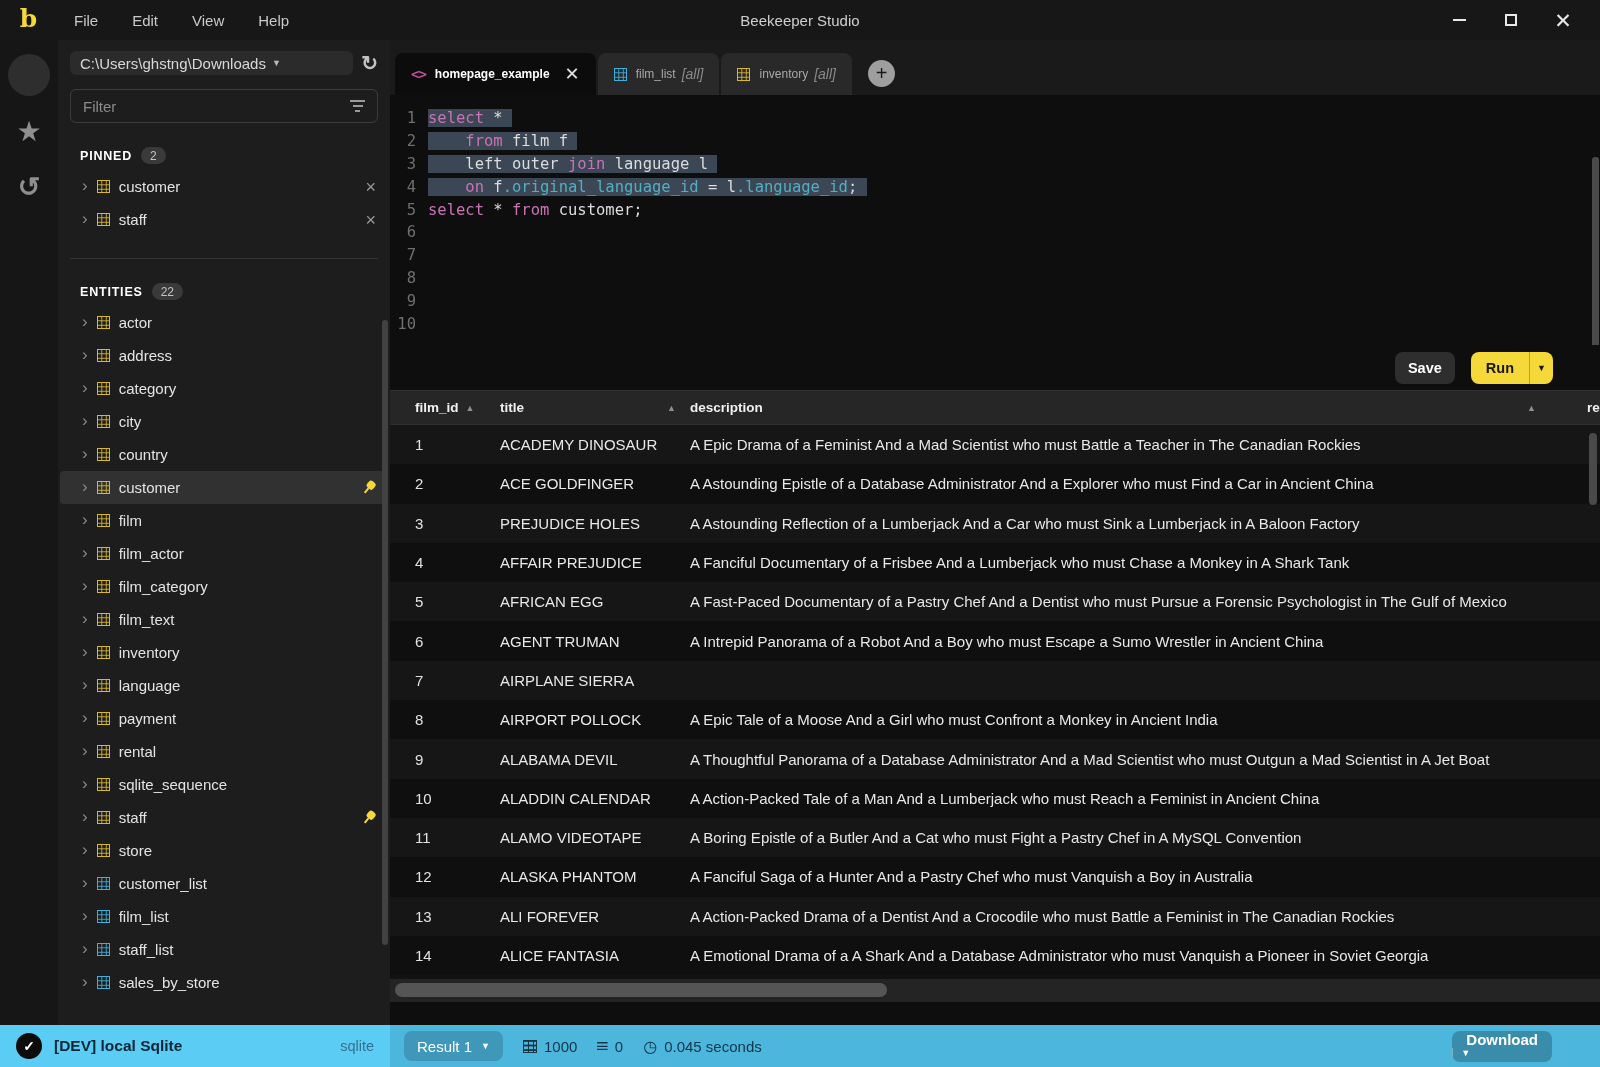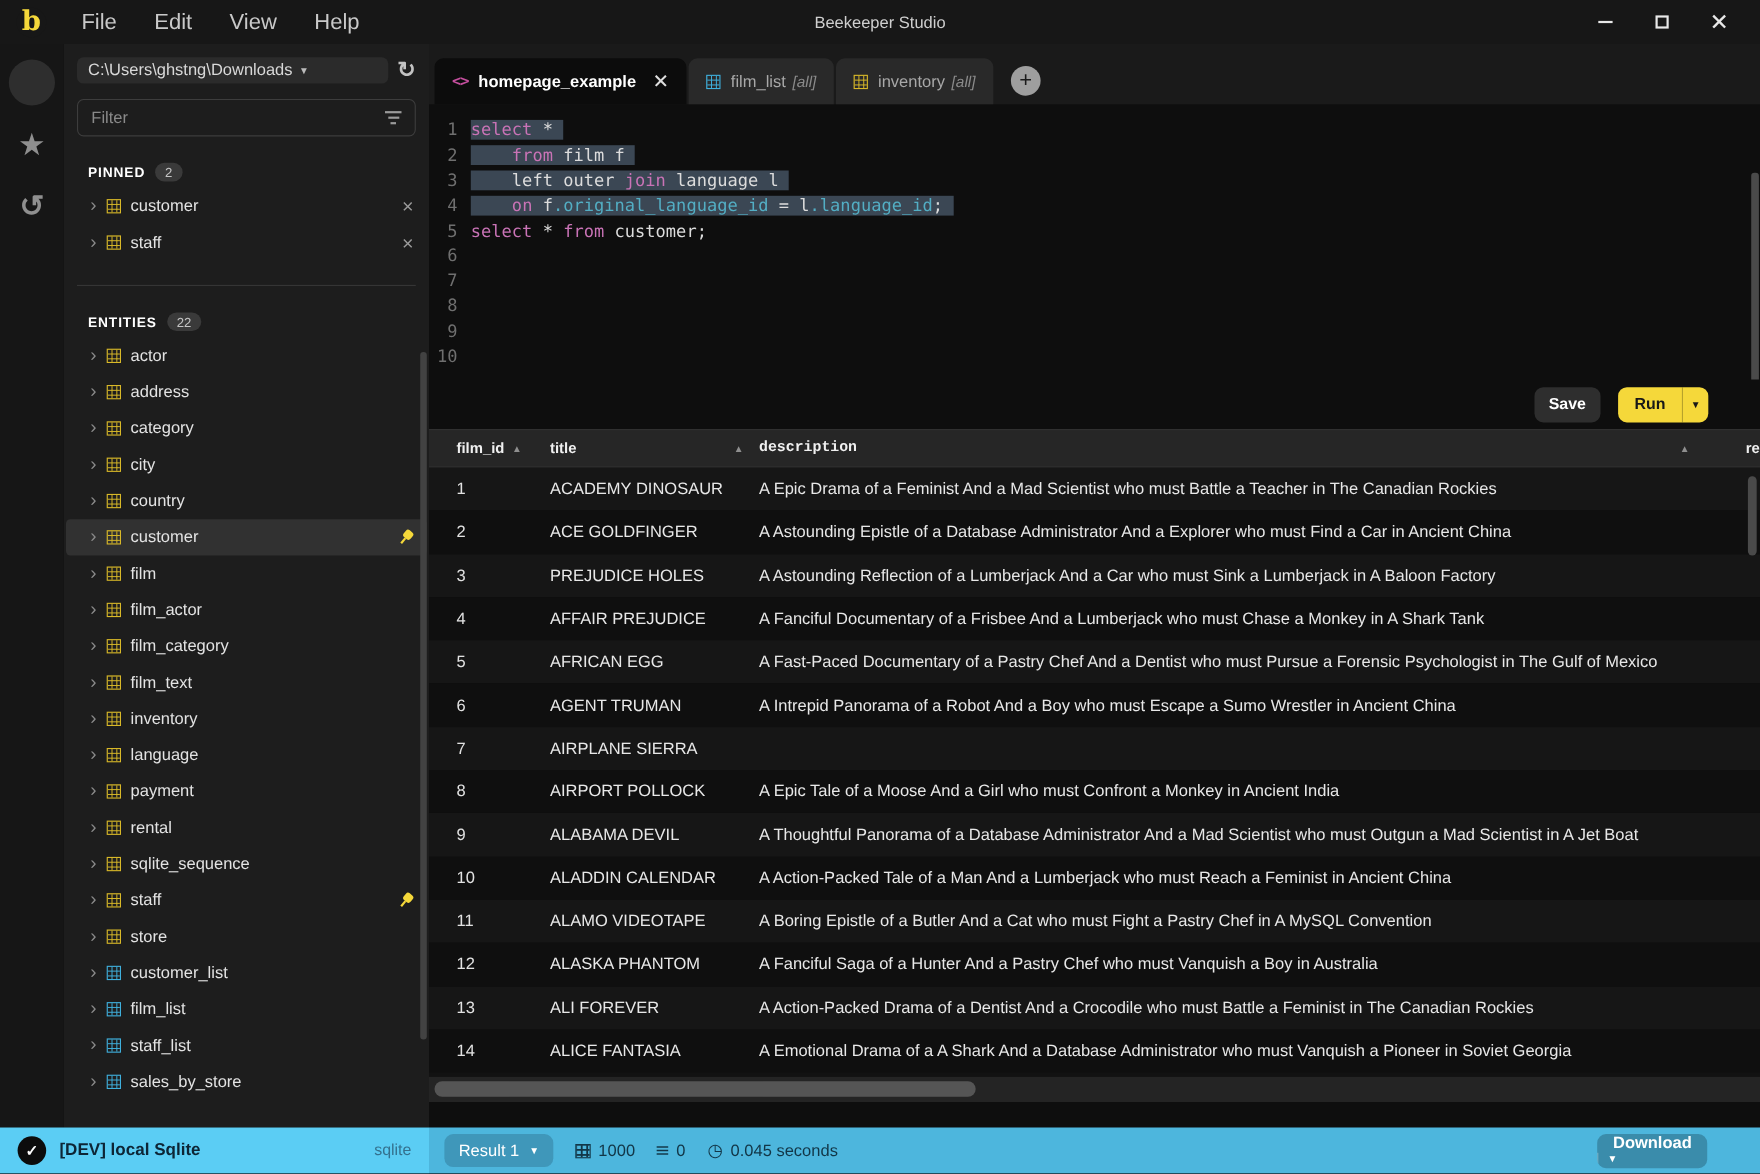--- a/index.html
+++ b/index.html
@@ -4,21 +4,21 @@
 <style>
   * { margin:0; padding:0; box-sizing:border-box; }
   html,body { background:#000; }
   body { font-family:"Liberation Sans", sans-serif; }
   #app { position:relative; width:1600px; height:1067px; background:#0f0f0f; overflow:hidden; color:#e6e6e6; }
 
   
   .titlebar { position:absolute; top:0; left:0; right:0; height:40px; background:#171717; display:flex; align-items:center; }
   .logo { width:27px; height:27px; margin-left:15px; border-radius:50%; background:#171717; color:#f5d83a; font-weight:bold; font-size:25px; line-height:24px; text-align:center; font-family:"DejaVu Serif", serif; }
   .menu-bar { display:flex; margin-left:20px; gap:10px; }
-  .menu-item { color:#c9c9c9; font-size:20px; padding:4px 12px; cursor:default; }
+  .menu-item { color:#c9c9c9; font-size:15px; padding:4px 12px; cursor:default; }
   .win-title { position:absolute; left:0; right:0; text-align:center; color:#cfcfcf; font-size:15px; pointer-events:none; }
   .win-controls { margin-left:auto; display:flex; align-items:center; gap:22px; padding-right:22px; z-index:2; }
   .win-btn { width:30px; height:30px; display:flex; align-items:center; justify-content:center; color:#e8e8e8; }
   .icon-min { width:13px; height:2px; background:#e8e8e8; }
   .icon-max { width:12px; height:12px; border:2px solid #e8e8e8; }
   .icon-close { font-size:21px; line-height:1; }
 
   
   .rail { position:absolute; top:40px; left:0; width:58px; bottom:42px; background:#161616; display:flex; flex-direction:column; align-items:center; }
   .rail-btn { width:42px; height:42px; border-radius:50%; display:flex; flex-direction:column; align-items:center; justify-content:center; margin-top:14px; }
@@ -61,21 +61,21 @@
   .side-scroll { position:absolute; right:2px; top:280px; width:6px; height:625px; background:#424242; border-radius:3px; }
 
   
   .main { position:absolute; top:40px; left:390px; right:0; bottom:42px; background:#0e0e0e; }
 
   .tabbar { height:55px; background:#1a1a1a; display:flex; align-items:flex-end; padding-left:5px; }
   .tab { height:42px; display:flex; align-items:center; padding:0 16px; gap:9px; border-radius:8px 8px 0 0; margin-right:2px; }
   .tab.active { background:#0c0c0c; }
   .tab.inactive { background:#292929; }
   .tab-code-icon { color:#c54f9e; font-size:14px; font-weight:bold; letter-spacing:-1px; font-family:"DejaVu Sans Mono", monospace; }
-  .tab-label { font-size:15px; color:#a8a8a8; }
+  .tab-label { font-size:12px; color:#a8a8a8; }
   .tab.active .tab-label { color:#ffffff; font-weight:bold; }
   .tab-suffix { font-size:14px; font-style:italic; color:#8a8a8a; margin-left:-3px; }
   .tab-close { color:#e0e0e0; font-size:18px; margin-left:6px; }
   .tab-add { width:27px; height:27px; border-radius:50%; background:#9e9e9e; color:#1a1a1a; font-size:20px; display:flex; align-items:center; justify-content:center; margin:0 0 8px 14px; }
 
   
   .editor { position:relative; height:250px; background:#0e0e0e; padding-top:12px; font-family:"DejaVu Sans Mono", monospace; font-size:15.5px; overflow:hidden; }
   .code-line { display:flex; height:22.8px; align-items:center; }
   .ln { width:38px; text-align:right; padding-right:12px; color:#6f6f6f; flex-shrink:0; }
   .code { white-space:pre; color:#dcdcdc; }
@@ -88,21 +88,21 @@
   .toolbar { height:45px; display:flex; align-items:center; justify-content:flex-end; gap:16px; padding-right:47px; background:#0e0e0e; }
   .save-btn { background:#2e2e2e; color:#fff; font-weight:bold; font-size:14.5px; border:none; border-radius:8px; height:32px; padding:0 13px; }
   .run-btn { display:flex; height:32px; border-radius:8px; overflow:hidden; background:#f5d83a; color:#181818; font-weight:bold; font-size:14.5px; }
   .run-main { padding:0 15px; display:flex; align-items:center; }
   .run-caret { width:24px; display:flex; align-items:center; justify-content:center; border-left:1px solid rgba(0,0,0,0.25); font-size:9px; }
 
   
   .results-header { position:relative; height:35px; background:#262626; border-top:1px solid #303030; border-bottom:1px solid #303030; display:flex; align-items:center; padding-left:25px; font-size:13.5px; font-weight:bold; color:#f0f0f0; }
   .col-id { width:85px; display:flex; align-items:center; gap:7px; }
   .col-title { width:190px; display:flex; align-items:center; justify-content:space-between; padding-right:14px; }
-  .col-desc { flex:1; display:flex; align-items:flex-end;font-family:Liberation Mono, monospace; }
+  .col-desc { flex:1; display:flex; align-items:flex-end; }
   .sort-arrow { color:#8f8f8f; font-size:9px; }
   .desc-arrow { position:absolute; right:64px; }
   .col-partial { position:absolute; right:0; width:13px; overflow:hidden; white-space:nowrap; }
   .results-body { position:relative; height:577px; overflow:hidden; }
   .result-row { display:flex; align-items:center; height:39.3px; padding-left:25px; font-size:15px; color:#e8e8e8; }
   .result-row:nth-child(odd) { background:#161616; }
   .result-row:nth-child(even) { background:#0f0f0f; }
   .cell-id { width:85px; color:#e2e2e2; }
   .cell-title { width:190px; white-space:nowrap; overflow:hidden; }
   .cell-desc { flex:1; white-space:nowrap; overflow:hidden; padding-right:40px; }

